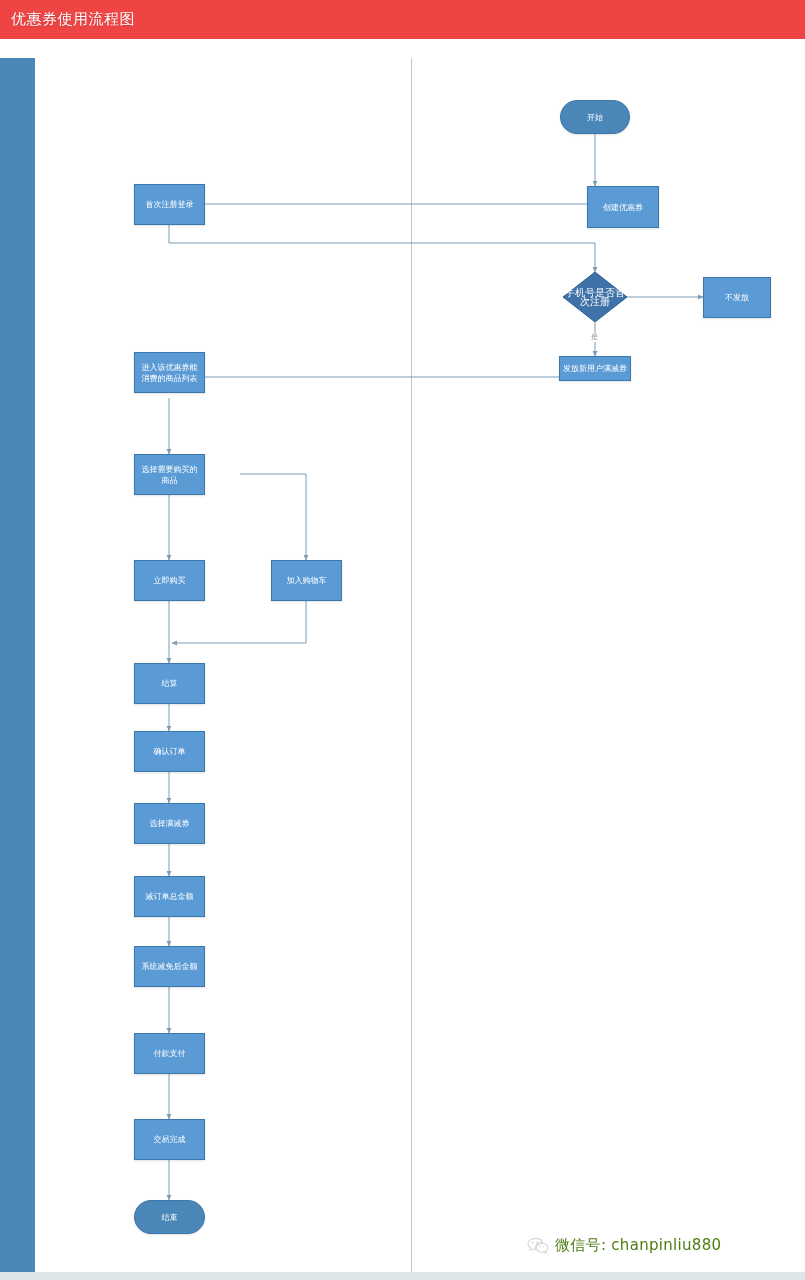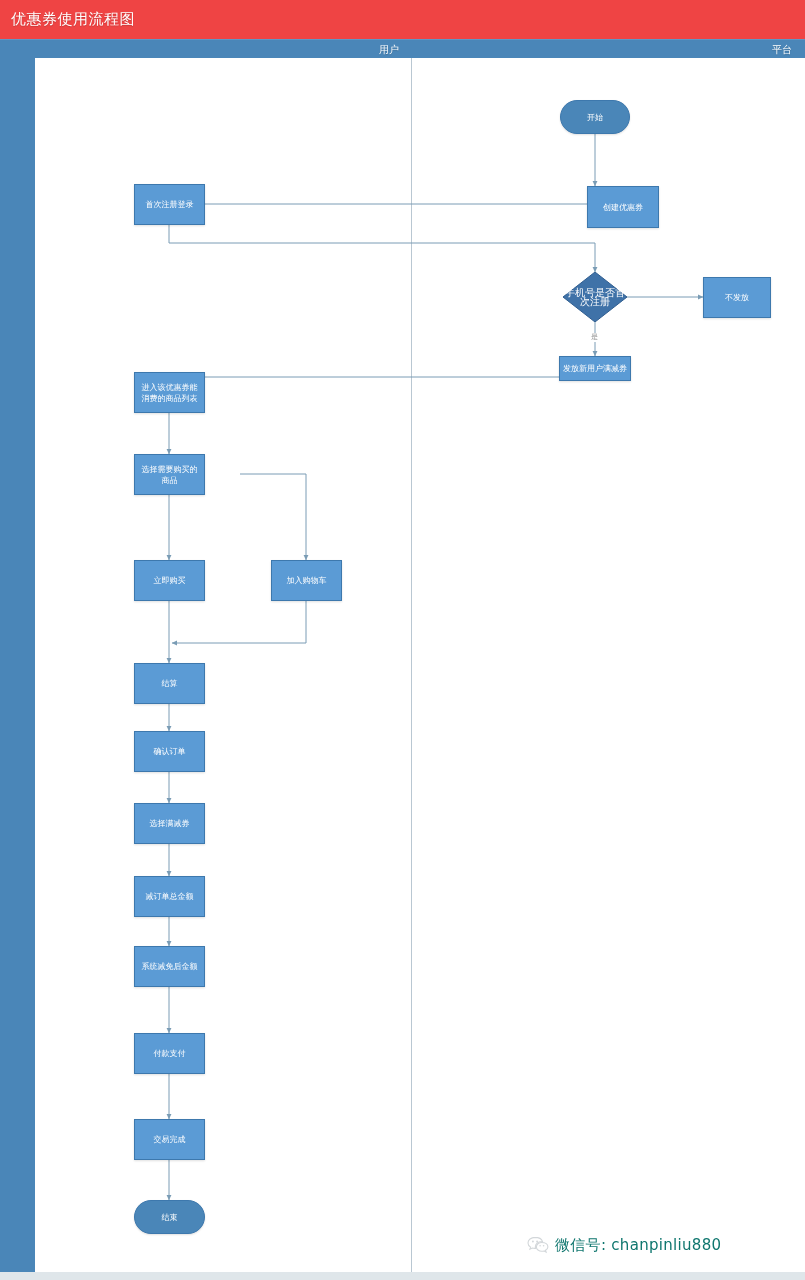--- a/index.html
+++ b/index.html
@@ -92,41 +92,37 @@
   .edge-label{
     position:absolute;
     font-size:7px;color:#8a8a8a;
     background:#ffffff;
     padding:0 1px;
     line-height:9px;
   }
   
   .watermark{
     position:absolute;left:527px;top:1236px;
-    display:flex;gap:6px;
-    color:#0f766e;
+    display:flex;align-items:center;gap:6px;
+    color:#4d7c0f;
     font-size:15px;
     white-space:nowrap;
     user-select:none;
   }
   .watermark .wm-text{letter-spacing:.3px;}
 </style>
 </head>
 <body>
 
 <div class="page">
 
   <div class="title-bar">
     <div class="title-text">优惠券使用流程图</div>
   </div>
 
-  <div class="lane-header">
-    <div class="lane-label user">用户</div>
-    <div class="lane-label platform">平台</div>
-  </div>
 
   <div class="left-band"></div>
 
   <div class="canvas">
 
     <div class="lane-divider"></div>
 
     <svg class="wires" viewBox="0 0 770 1214" width="770" height="1214">
       <defs>
         <marker id="ah" markerWidth="7" markerHeight="7" refX="5.4" refY="2.6" orient="auto" markerUnits="userSpaceOnUse">
@@ -196,21 +192,21 @@
     </div>
 
     <div class="node" style="left:702px;top:219px;width:68px;height:41px;margin-left:-34px;">
       <span>不发放</span>
     </div>
 
     <div class="node" style="left:560px;top:298px;width:72px;height:25px;margin-left:-36px;">
       <span>发放新用户满减券</span>
     </div>
 
-    <div class="node" style="left:134px;top:314px;width:71px;height:41px;margin-left:-35px;">
+    <div class="node" style="left:134px;top:294px;width:71px;height:41px;margin-left:-35px;">
       <span>进入该优惠券能消费的商品列表</span>
     </div>
 
     <div class="node" style="left:134px;top:396px;width:71px;height:41px;margin-left:-35px;">
       <span>选择需要购买的商品</span>
     </div>
 
     <div class="node" style="left:134px;top:502px;width:71px;height:41px;margin-left:-35px;">
       <span>立即购买</span>
     </div>

